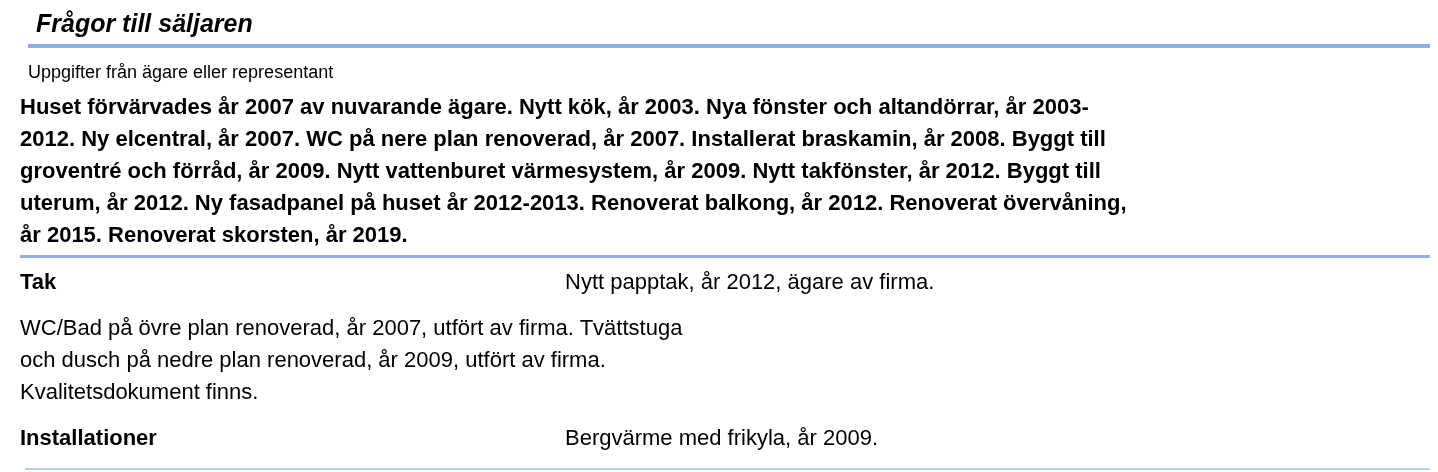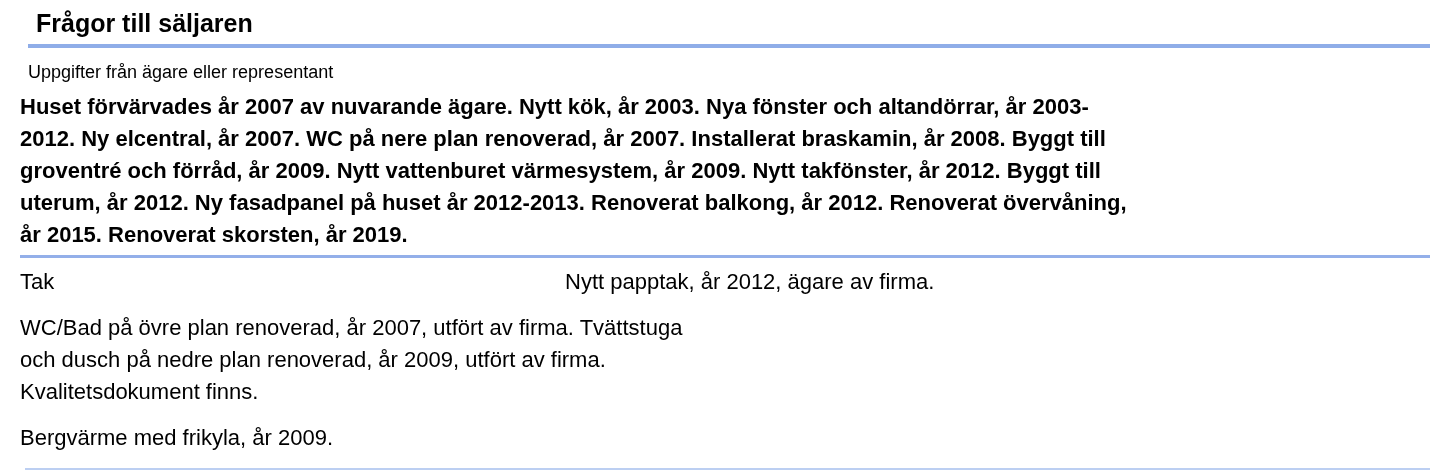--- a/index.html
+++ b/index.html
@@ -19,20 +19,21 @@
   .page {
     position: relative;
     width: 1438px;
     height: 472px;
   }
   .section-title {
     margin: 8px 8px 0 36px;
     font-size: 25px;
     line-height: 30px;
     font-weight: bold;
+    font-style: italic;
   }
   .divider {
     border: 0;
   }
   .divider-title {
     height: 4px;
     background: #8fade8;
     margin: 6px 8px 0 28px;
   }
   .subtitle {
@@ -58,20 +59,21 @@
   .detail-row {
     display: flex;
     align-items: flex-start;
     padding: 8px 0 6px 0;
     font-size: 22px;
     line-height: 32px;
   }
   .detail-label {
     flex: 0 0 545px;
     width: 545px;
+    font-weight: bold;
   }
   .detail-value {
     width: 680px;
     max-width: 680px;
   }
   .divider-bottom {
     height: 2px;
     background: #bccff2;
     margin: 8px 8px 0 25px;
   }
@@ -96,20 +98,21 @@
     <div class="detail-row">
       <div class="detail-label">Tak</div>
       <div class="detail-value">Nytt papptak, år 2012, ägare av firma.</div>
     </div>
 
     <div class="detail-row">
       <div class="detail-value">WC/Bad på övre plan renoverad, år 2007, utfört av firma. Tvättstuga och dusch på nedre plan renoverad, år 2009, utfört av firma. Kvalitetsdokument finns.</div>
     </div>
 
     <div class="detail-row">
+      <div class="detail-label">Installationer</div>
       <div class="detail-value">Bergvärme med frikyla, år 2009.</div>
     </div>
 
   </div>
 
   <div class="divider divider-bottom"></div>
 
 </div>
 
 </body></html>

